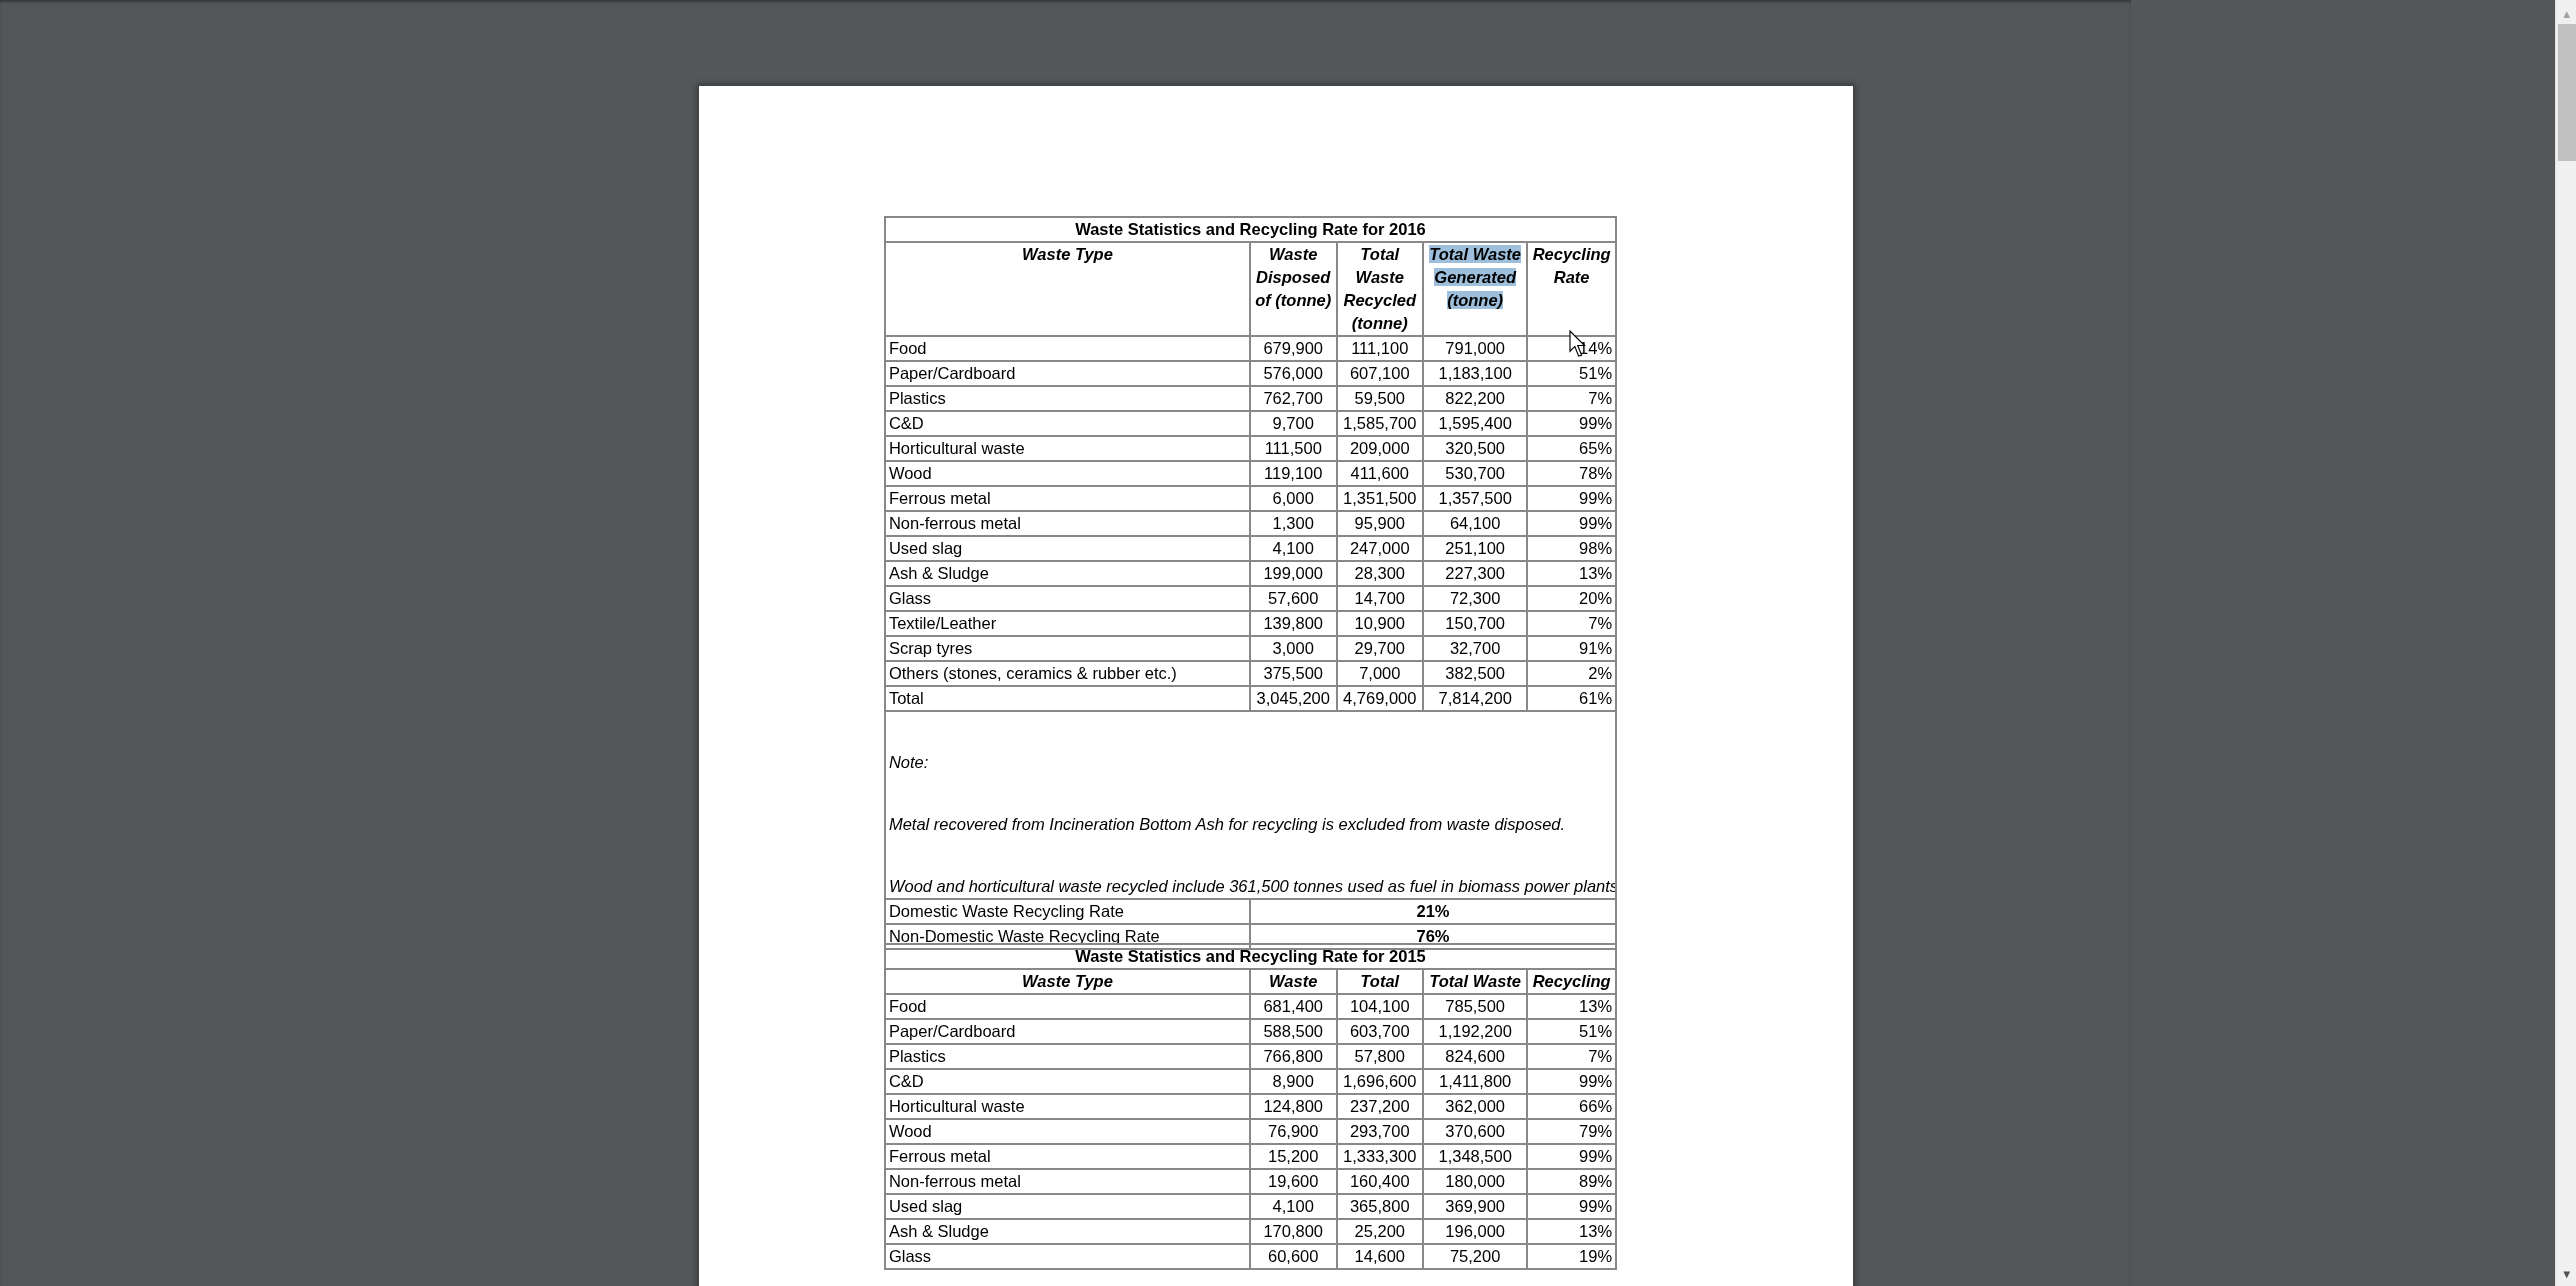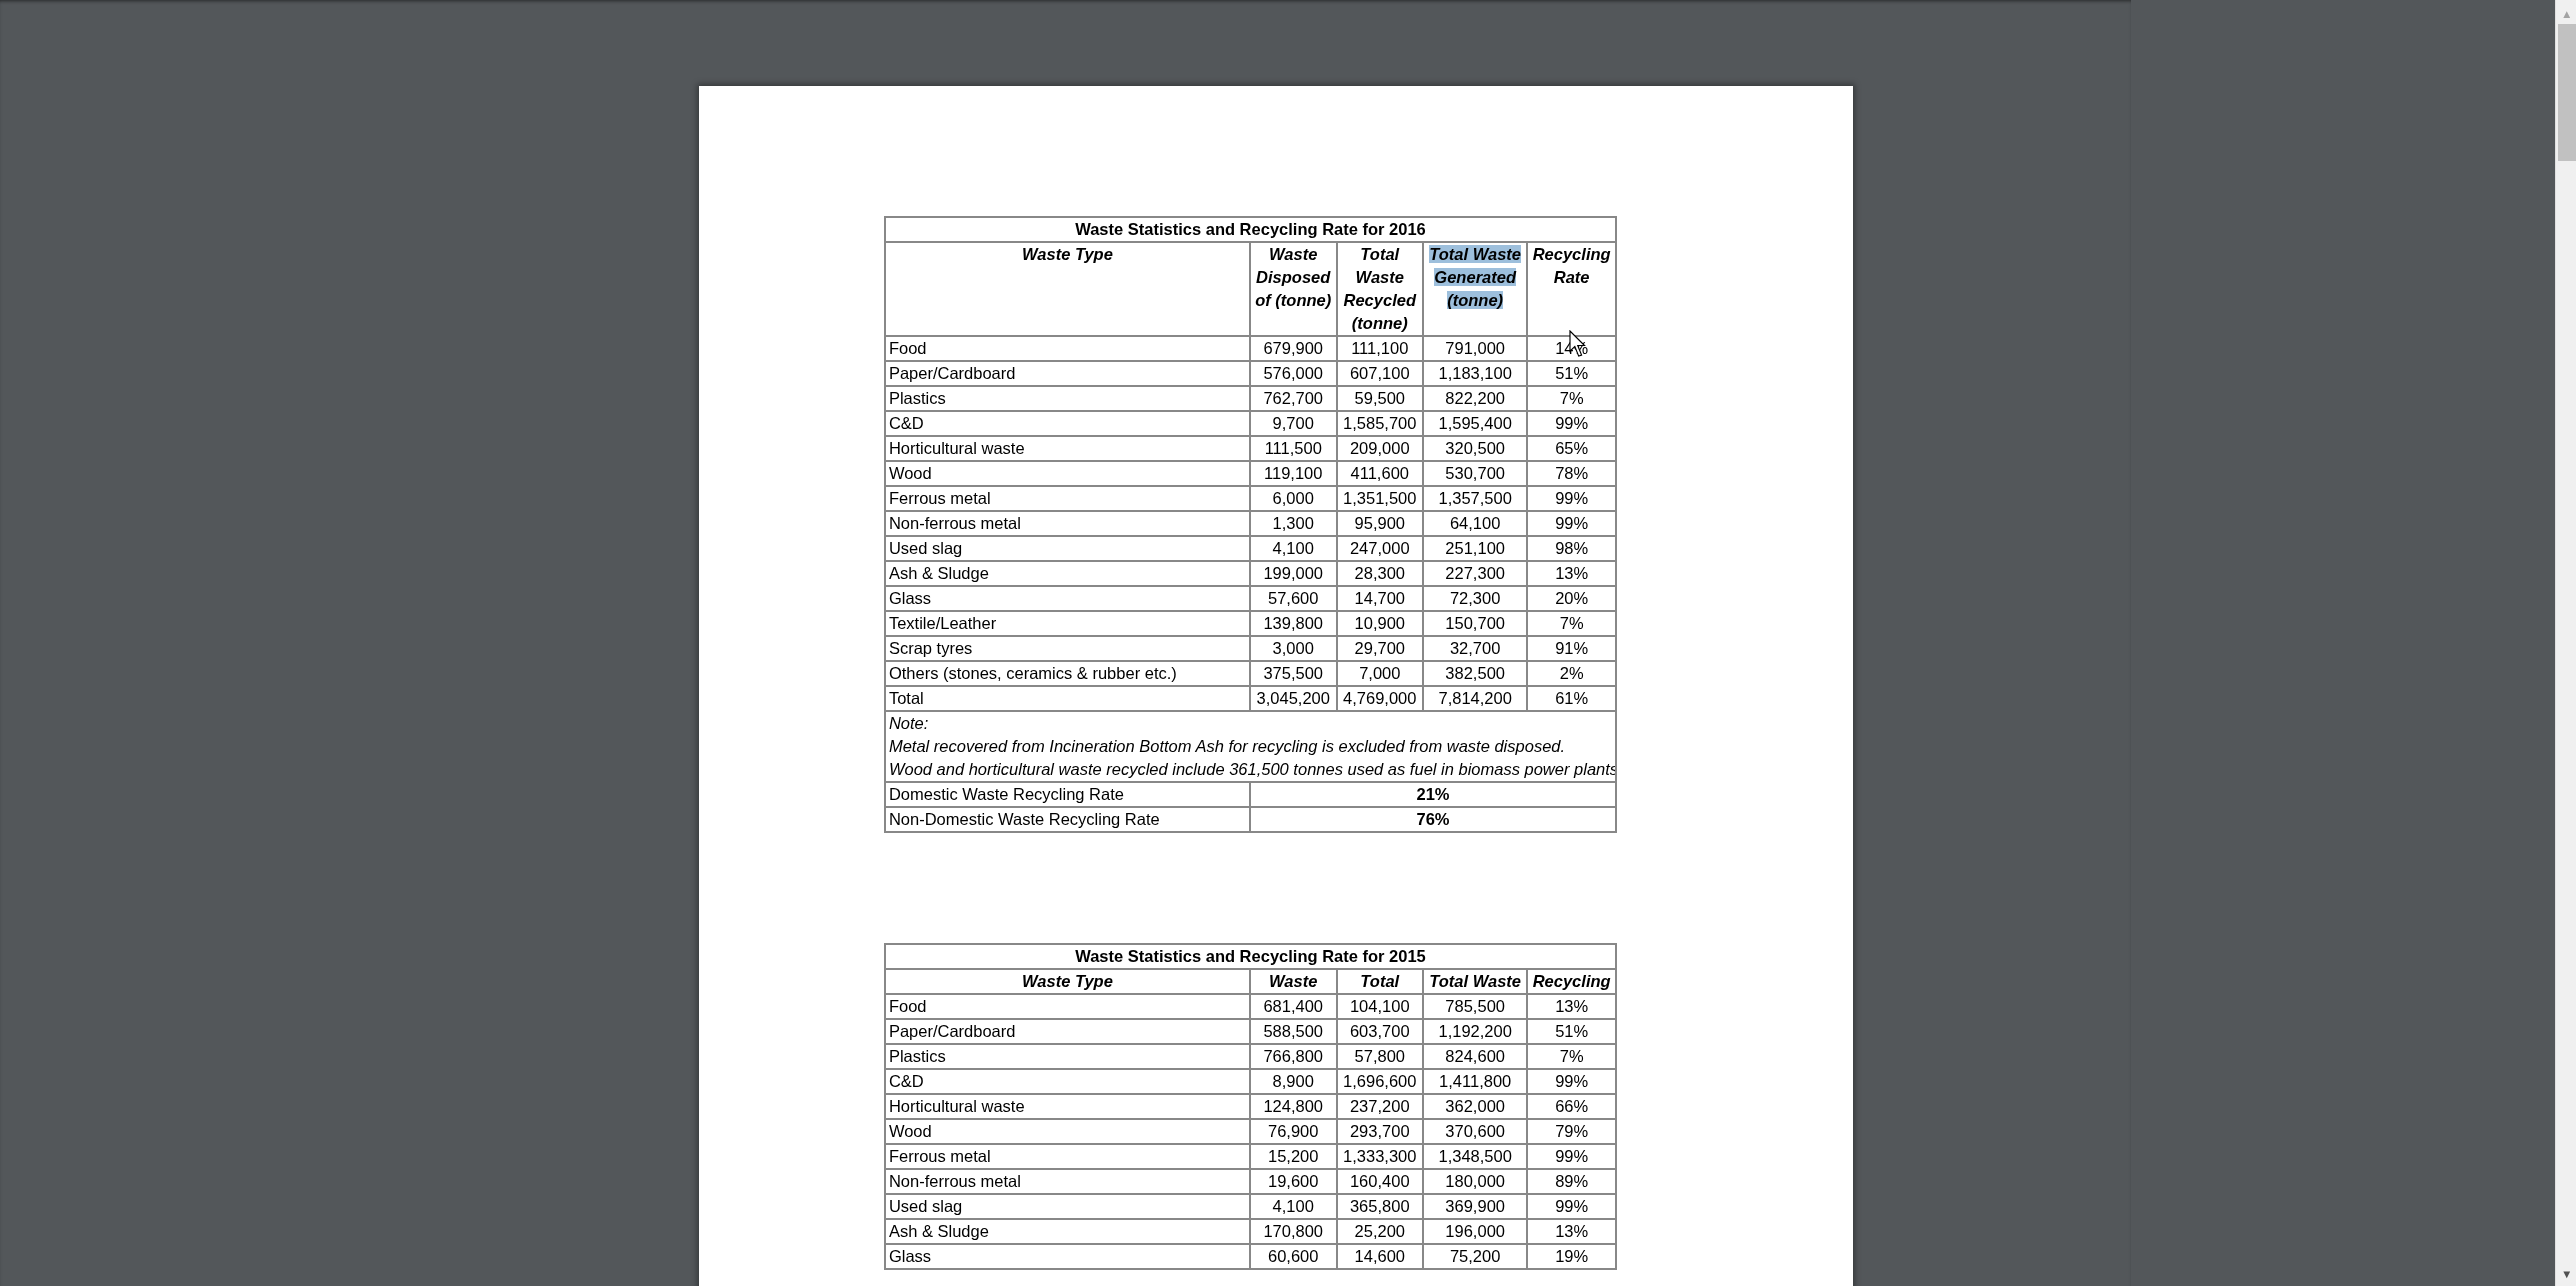--- a/index.html
+++ b/index.html
@@ -48,30 +48,30 @@
       overflow: hidden;
     }
     table.stats th { font-weight: bold; text-align: center; vertical-align: top; font-style: italic; }
     table.stats .title-cell { text-align: center; font-weight: bold; }
     .col-type { width: 350px; }
     .col-disposed { width: 83px; }
     .col-recycled { width: 83px; }
     .col-generated { width: 100px; }
     .col-rate { width: 85px; }
     td.num { text-align: center; }
-    td.rate { text-align: center; }
+    td.rate { text-align: right; }
     td.note {
       font-style: italic;
       white-space: normal;
       line-height: 25px;
       height: auto;
       padding-bottom: 21.3px;
       vertical-align: top;
     }
-    .note span { display: block; }
+    .note span { display: block; margin-top: 39px; }
     td.center { text-align: center; font-weight: bold; }
     .hl { background: #9dbfdc; }
     .hdr-line { display: block; }
     #table-2016 { top: 130px; }
     #table-2015 { top: 857px; }
     .scrollbar {
       position: absolute;
       left: 2555px; top: 0;
       width: 21.3px; height: 1287px;
       background: #f0f0f0;

